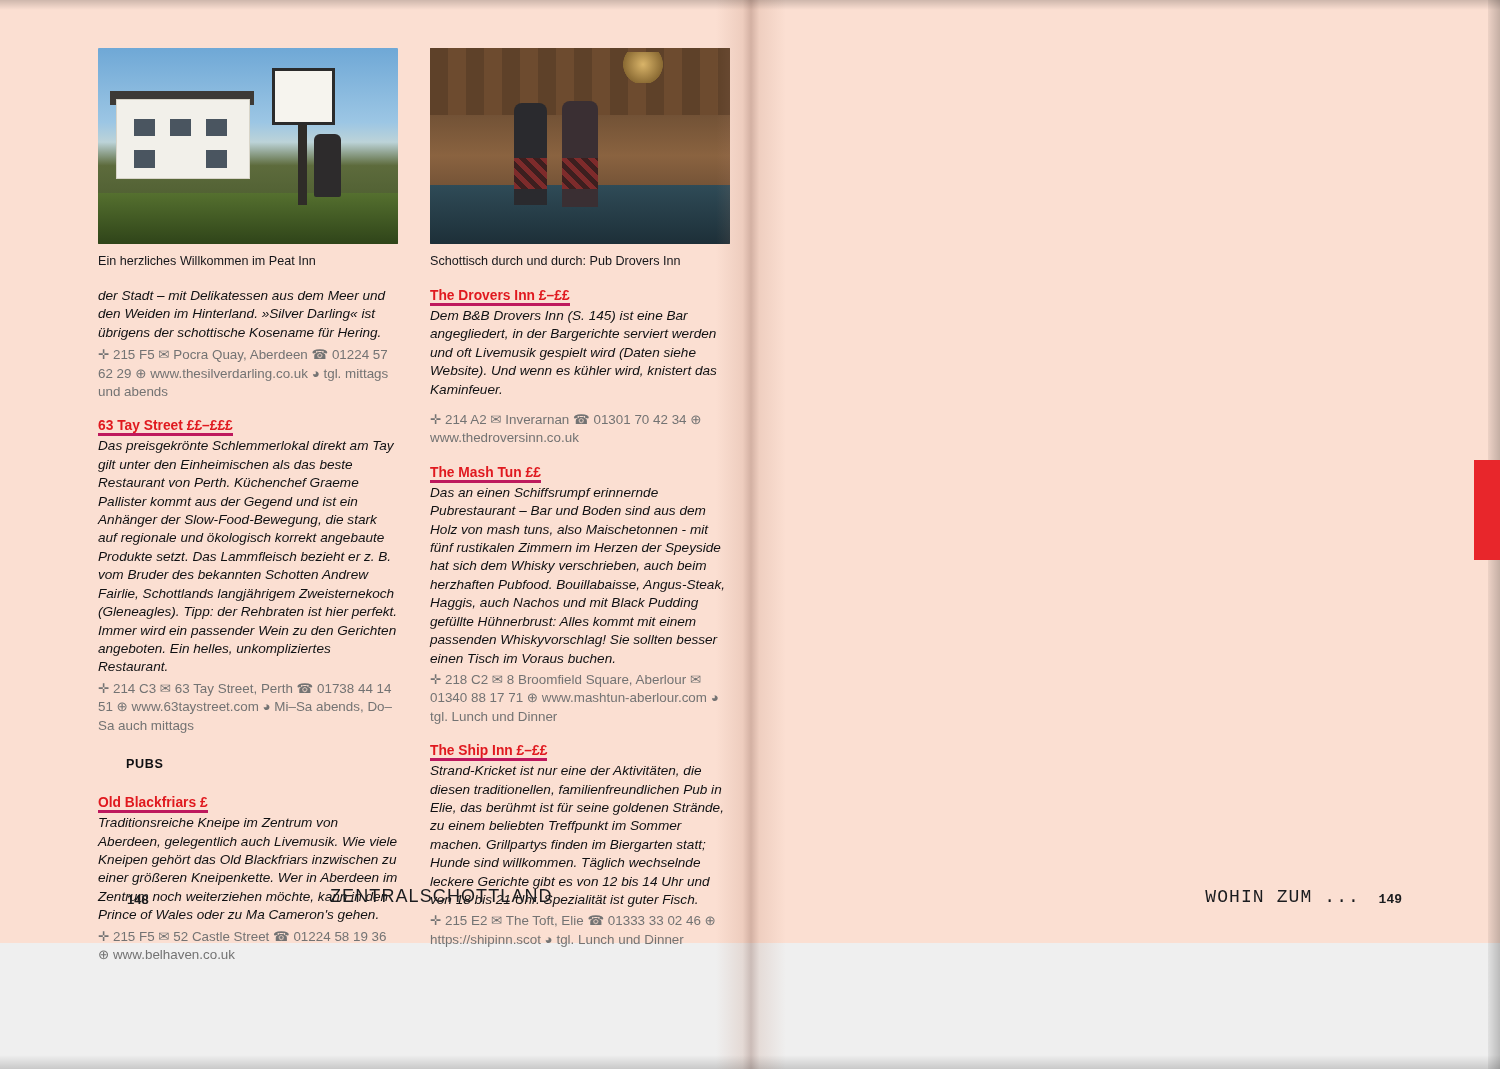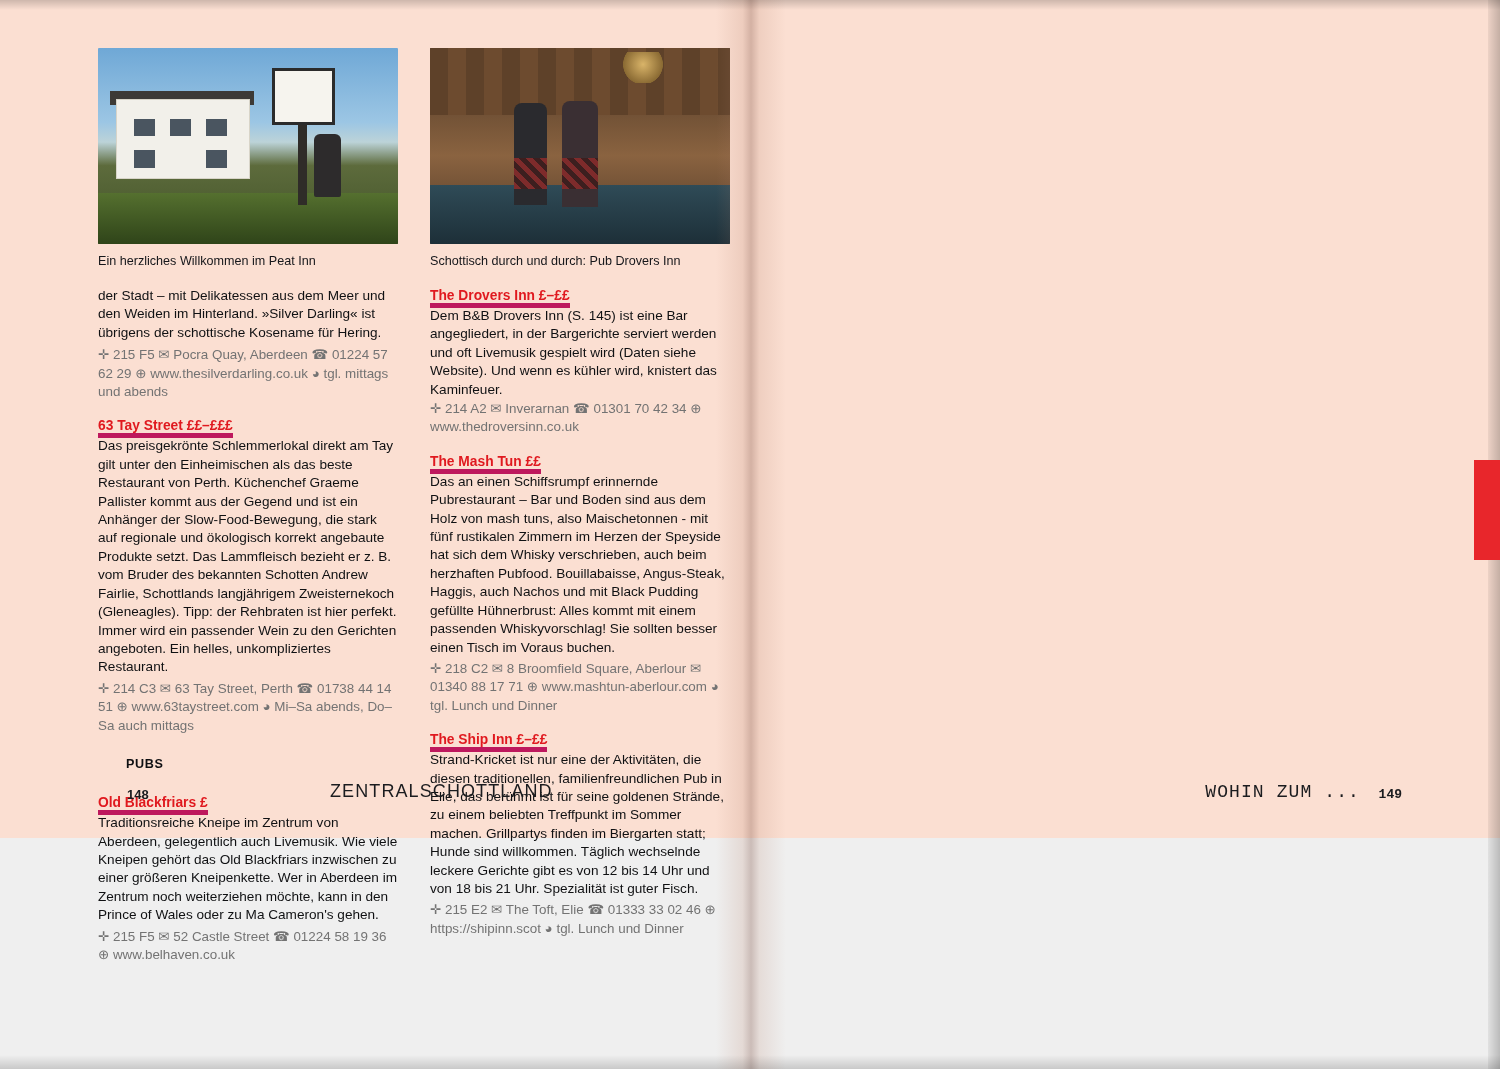--- a/index.html
+++ b/index.html
@@ -10,21 +10,21 @@
     overflow:hidden;
   }
   .spread{
     position:relative;
     width:1500px;height:1069px;
     background:#efefef;
   }
   .page{
     position:absolute;
     top:0;
-    width:750px;height:838px;
+    width:750px;height:943px;
     background:#fbdfd2;
     box-sizing:border-box;
   }
   .page.left{left:0;}
   .page.right{left:750px;background:#fbdfd2;font-family:Liberation Mono, monospace;}
   
   .gutter{
     position:absolute;left:716px;top:0;width:70px;height:1069px;
     background:linear-gradient(to right, rgba(190,140,120,0.00) 0%, rgba(184,132,110,0.20) 38%, rgba(120,70,55,0.30) 50%, rgba(184,132,110,0.18) 62%, rgba(190,140,120,0.00) 100%);
     pointer-events:none;
@@ -92,30 +92,30 @@
   .p2 .lamp{position:absolute;left:64%;top:2%;width:14%;height:16%;background:radial-gradient(circle at 50% 40%,#d9b469,#8a6a33 70%,rgba(0,0,0,0) 72%);}
 
   .caption{
     font-size:12.6px;
     line-height:16px;
     color:#15161a;
     margin-top:9px;
     margin-bottom:18px;
   }
   p{margin:0 0 0 0;}
-  .body{font-size:13.6px;line-height:18.4px;color:#101113;text-align:left;}
+  .body{font-size:13.6px;line-height:18.4px;color:#101113;text-align:left;font-style:italic;}
   .entry{margin-top:16px;}
   .entry-title{
     color:#e0191f;
     font-weight:bold;
     font-size:13.8px;
     line-height:18px;
     margin-bottom:2px;
   }
-  .entry-title .u{border-bottom:5px solid #be185d;}
+  .entry-title .u{border-bottom:3px solid #be185d;}
   .info{color:#737373;font-size:13.4px;line-height:18.4px;}
   .sub{
     font-weight:bold;
     font-size:12.6px;
     letter-spacing:.6px;
     color:#0e0f12;
     margin-top:20px;
     margin-bottom:8px;
     margin-left:28px;
   }
@@ -187,21 +187,21 @@
           <div class="pB"></div>
           <div class="kiltA"></div>
           <div class="kiltB"></div>
         </div>
       </div>
       <div class="caption">Schottisch durch und durch: Pub Drovers Inn</div>
 
       <div class="entry" style="margin-top:0;">
         <div class="entry-title"><span class="u">The Drovers Inn £–££</span></div>
         <p class="body">Dem B&amp;B Drovers Inn (S. 145) ist eine Bar angegliedert, in der Bargerichte serviert werden und oft Livemusik gespielt wird (Daten siehe Website). Und wenn es kühler wird, knistert das Kaminfeuer.</p>
-        <p class="info" style="margin-top:1px;">✛ 214 A2 ✉ Inverarnan ☎ 01301 70 42 34 ⊕ www.thedroversinn.co.uk</p>
+        <p class="info" style="margin-top:12px;">✛ 214 A2 ✉ Inverarnan ☎ 01301 70 42 34 ⊕ www.thedroversinn.co.uk</p>
       </div>
 
       <div class="entry">
         <div class="entry-title"><span class="u">The Mash Tun ££</span></div>
         <p class="body">Das an einen Schiffsrumpf erinnernde Pubrestaurant – Bar und Boden sind aus dem Holz von mash tuns, also Maischetonnen - mit fünf rustikalen Zimmern im Herzen der Speyside hat sich dem Whisky verschrieben, auch beim herzhaften Pubfood. Bouillabaisse, Angus-Steak, Haggis, auch Nachos und mit Black Pudding gefüllte Hühnerbrust: Alles kommt mit einem passenden Whiskyvorschlag! Sie sollten besser einen Tisch im Voraus buchen.</p>
         <p class="info" style="margin-top:3px;">✛ 218 C2 ✉ 8 Broomfield Square, Aberlour ✉ 01340 88 17 71 ⊕ www.mashtun-aberlour.com ◕ tgl. Lunch und Dinner</p>
       </div>
 
       <div class="entry">
         <div class="entry-title"><span class="u">The Ship Inn £–££</span></div>

